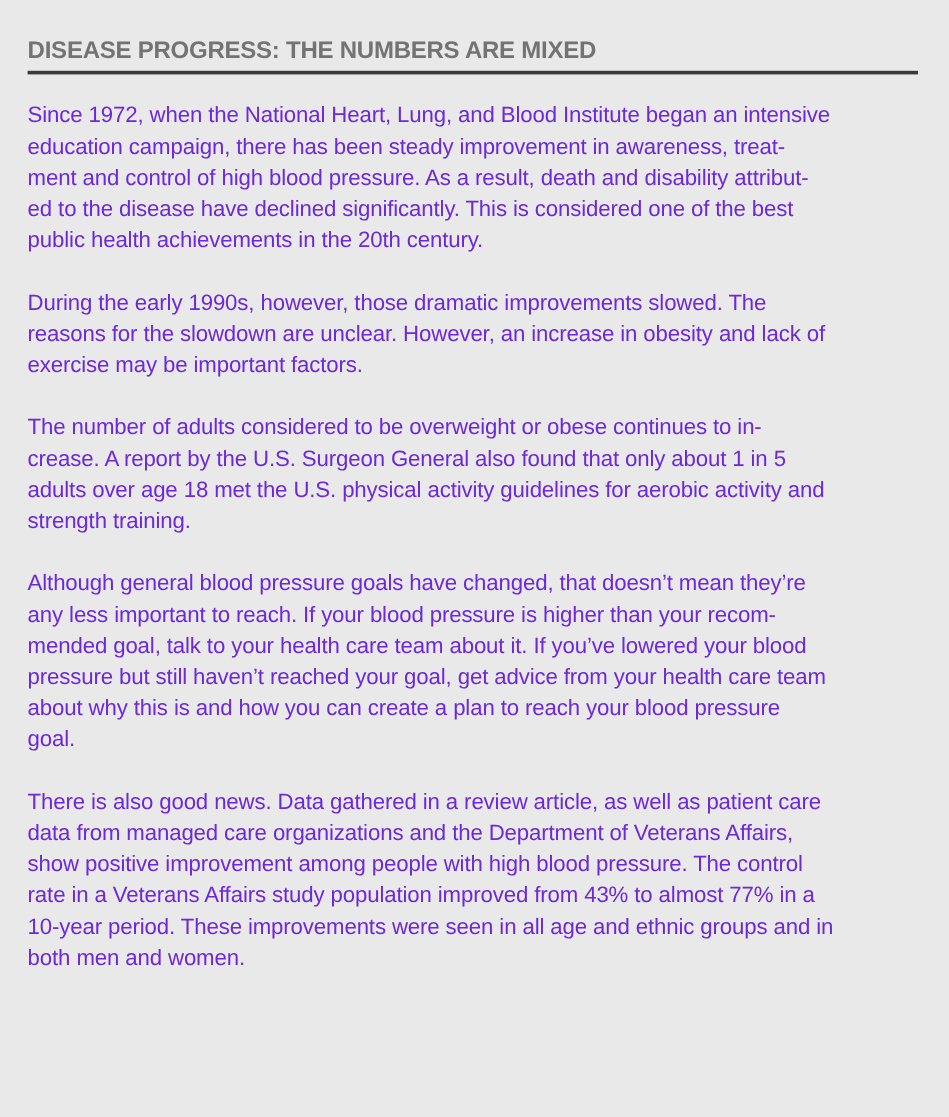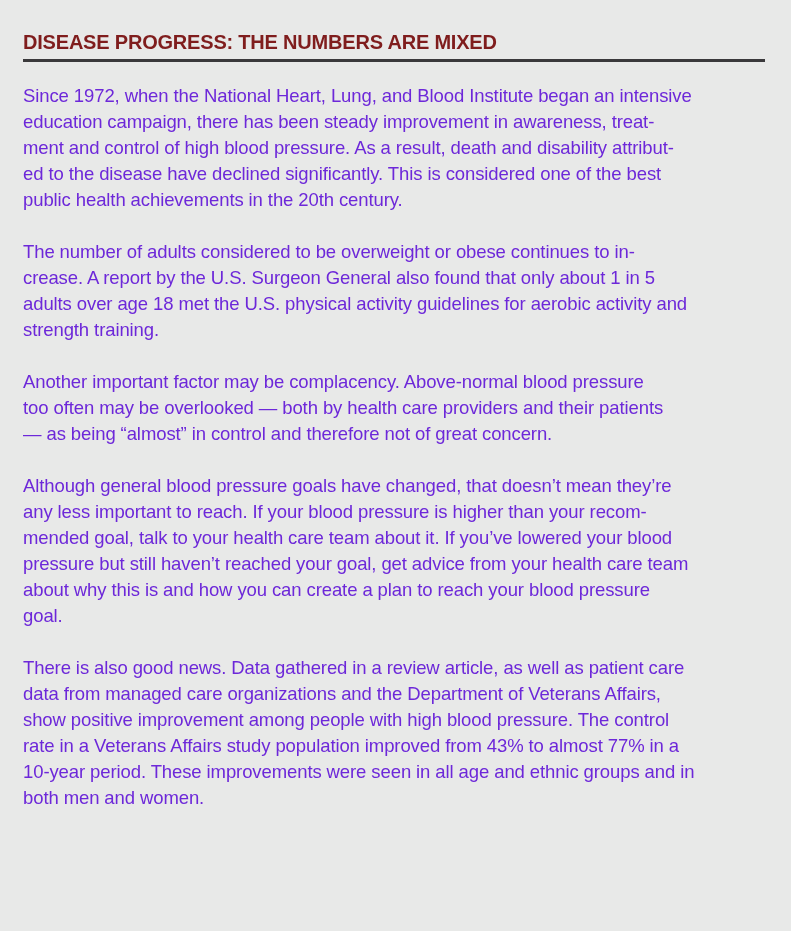--- a/index.html
+++ b/index.html
@@ -18,21 +18,21 @@
     width: 791px;
     height: 931px;
     padding: 31px 26px 0 23px;
   }
   .article-title {
     margin: 0;
     font-size: 20px;
     line-height: 22px;
     font-weight: bold;
     letter-spacing: -0.2px;
-    color: #7f1d1d;
+    color: #737373;
     padding-bottom: 6px;
     border-bottom: 3px solid #3a393b;
     white-space: pre;
   }
   .para {
     margin: 26px 0 0 0;
     font-size: 18.5px;
     line-height: 26px;
     letter-spacing: -0.1px;
     color: #6d28d9;
@@ -47,29 +47,29 @@
 
 <div class="page">
   <h1 class="article-title">DISEASE PROGRESS: THE NUMBERS ARE MIXED</h1>
 
   <p class="para first">Since 1972, when the National Heart, Lung, and Blood Institute began an intensive
 education campaign, there has been steady improvement in awareness, treat-
 ment and control of high blood pressure. As a result, death and disability attribut-
 ed to the disease have declined significantly. This is considered one of the best
 public health achievements in the 20th century.</p>
 
+  <p class="para">During the early 1990s, however, those dramatic improvements slowed. The
+reasons for the slowdown are unclear. However, an increase in obesity and lack of
+exercise may be important factors.</p>
 
   <p class="para">The number of adults considered to be overweight or obese continues to in-
 crease. A report by the U.S. Surgeon General also found that only about 1 in 5
 adults over age 18 met the U.S. physical activity guidelines for aerobic activity and
 strength training.</p>
 
-  <p class="para">Another important factor may be complacency. Above-normal blood pressure
-too often may be overlooked — both by health care providers and their patients
-— as being “almost” in control and therefore not of great concern.</p>
 
   <p class="para">Although general blood pressure goals have changed, that doesn’t mean they’re
 any less important to reach. If your blood pressure is higher than your recom-
 mended goal, talk to your health care team about it. If you’ve lowered your blood
 pressure but still haven’t reached your goal, get advice from your health care team
 about why this is and how you can create a plan to reach your blood pressure
 goal.</p>
 
   <p class="para">There is also good news. Data gathered in a review article, as well as patient care
 data from managed care organizations and the Department of Veterans Affairs,

